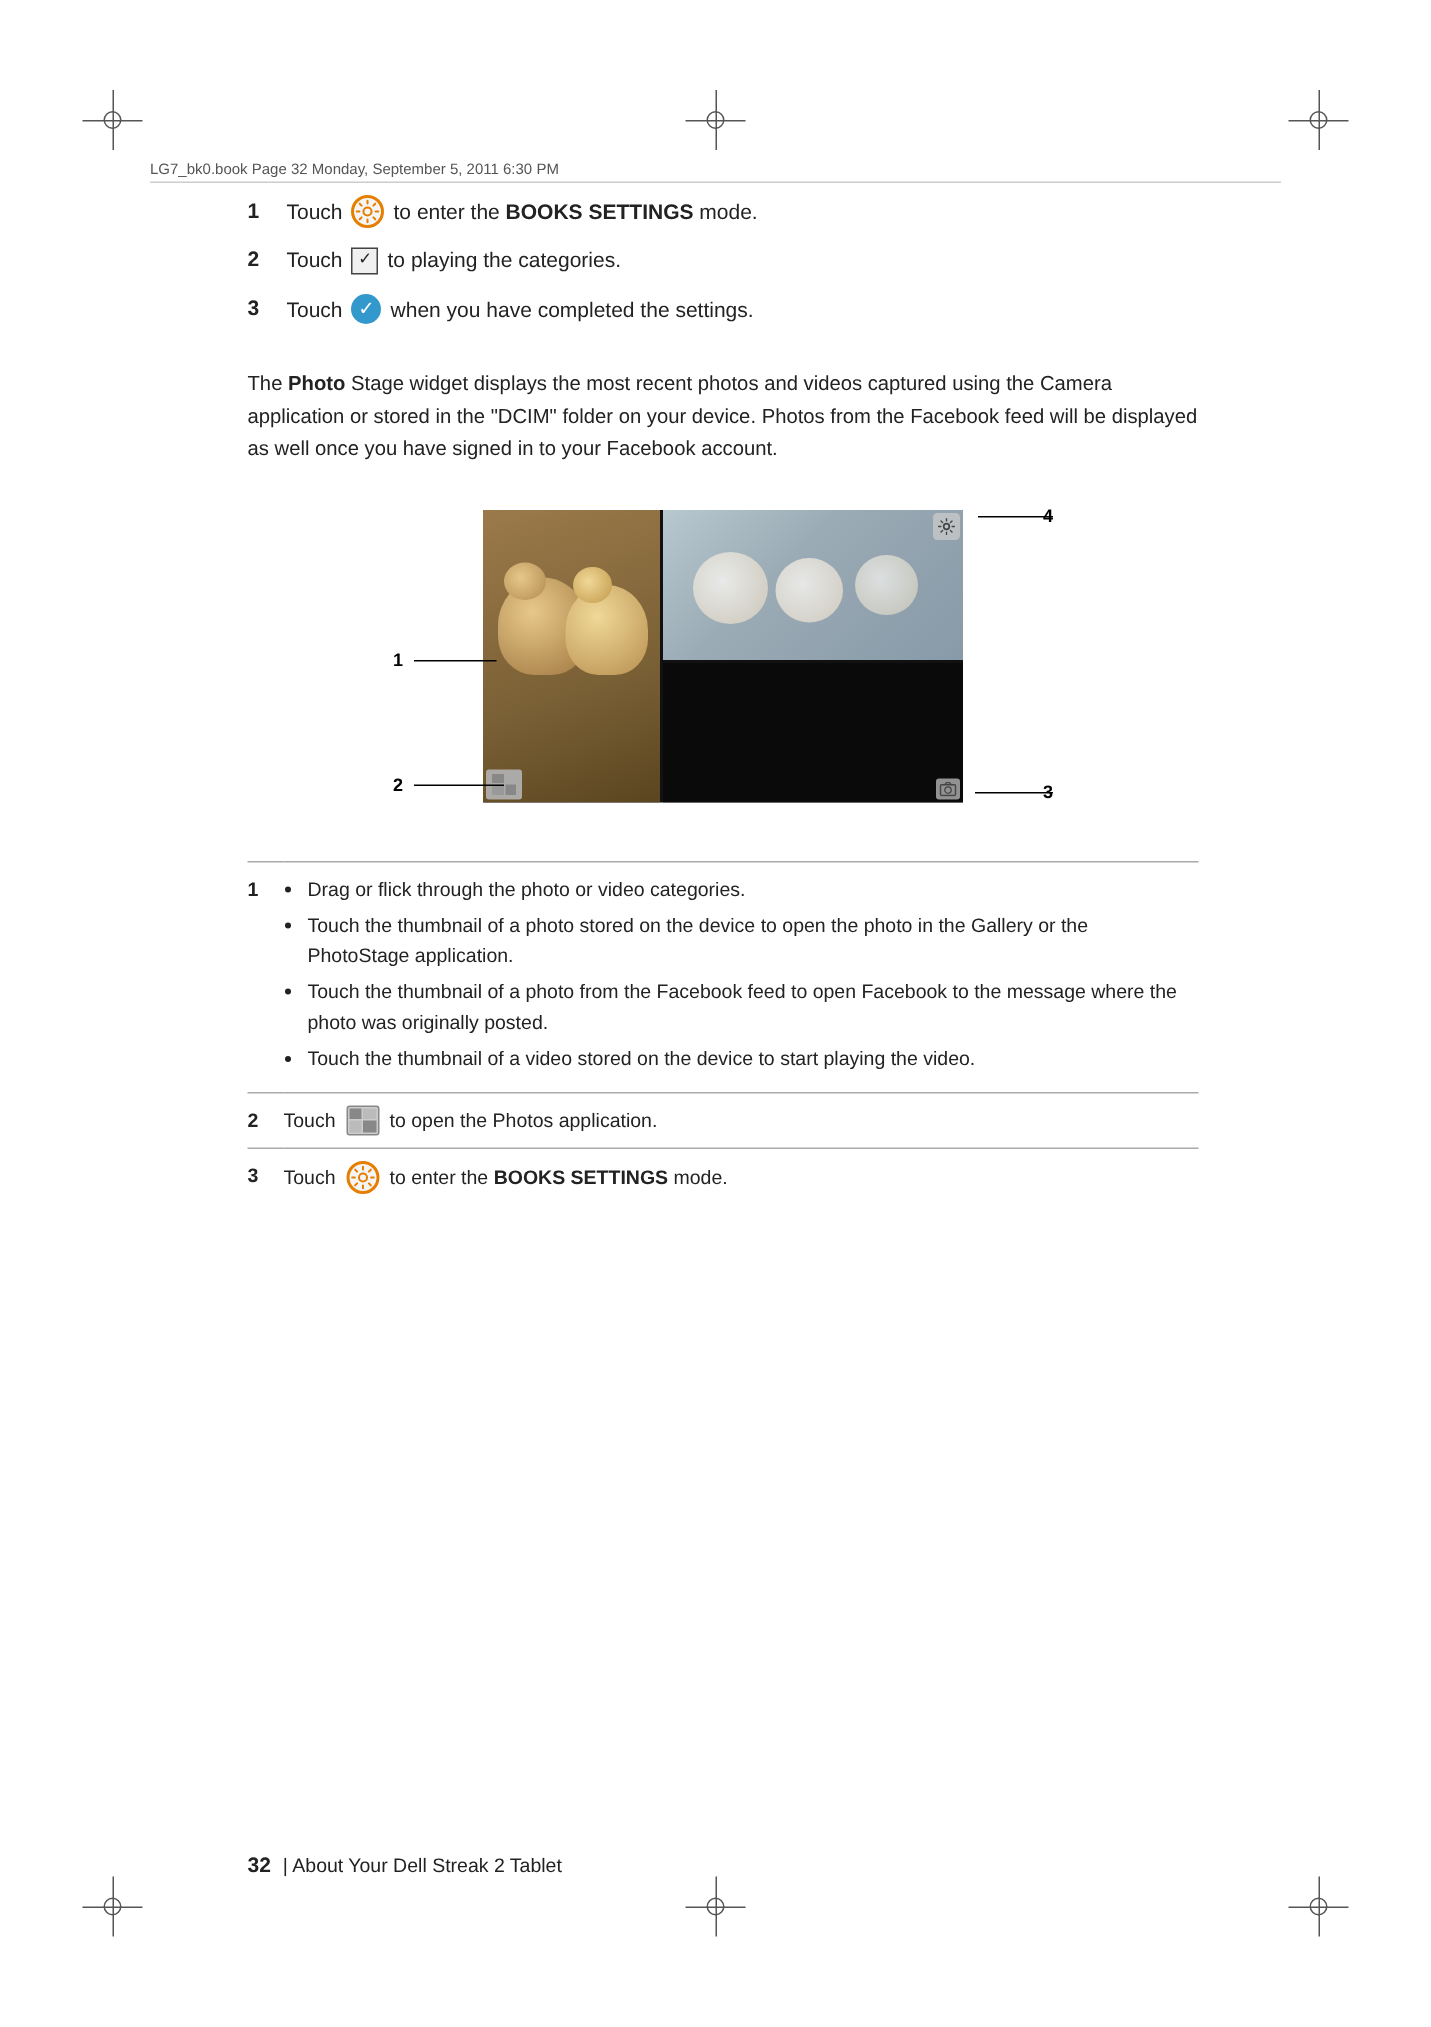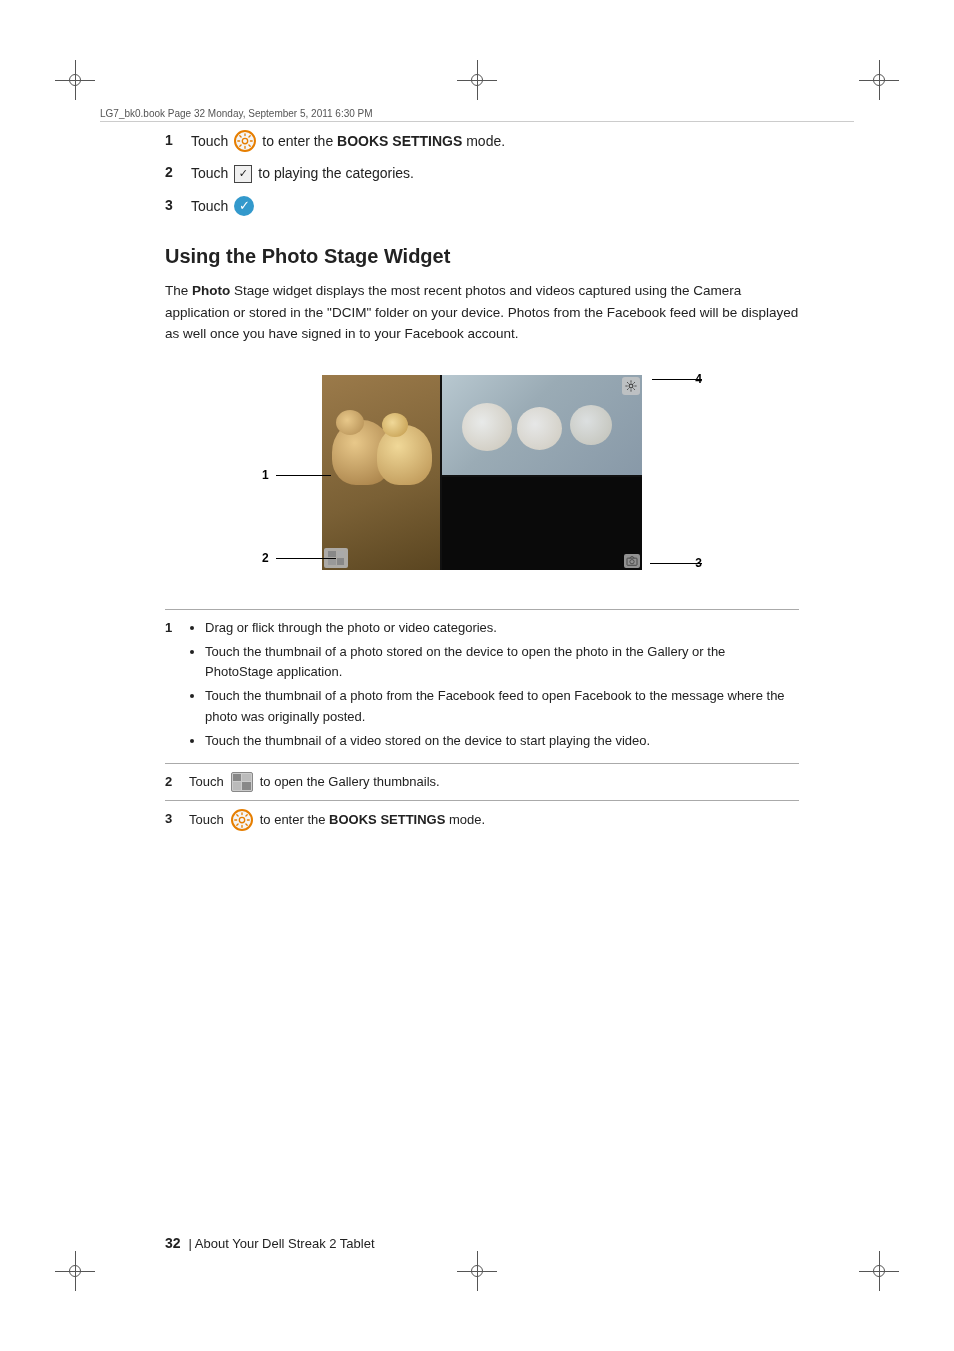--- a/index.html
+++ b/index.html
@@ -374,25 +374,25 @@
         <span class="icon-check-square">✓</span>
         <span>to playing the categories.</span>
       </span>
     </li>
 
     <li class="step-item">
       <span class="step-num">3</span>
       <span class="step-content">
         <span>Touch</span>
         <span class="icon-check-circle">✓</span>
+        <span>when you have completed the settings.</span>
       </span>
     </li>
   </ol>
 
-  <h2 class="section-heading">Using the Photo Stage Widget</h2>
 
   <p class="section-desc">
     The <b>Photo</b> Stage widget displays the most recent photos and videos captured using the Camera application or stored in the "DCIM" folder on your device. Photos from the Facebook feed will be displayed as well once you have signed in to your Facebook account.
   </p>
 
   <div class="pw-wrapper">
 
     <div class="pw-img">
 
       <div style="position:absolute;left:0;top:0;width:118px;height:195px;background:linear-gradient(160deg,#9b7a4a 0%,#7a6035 60%,#5a4520 100%);overflow:hidden;">
@@ -479,21 +479,21 @@
             <span>Touch</span>
 
             <span class="gallery-icon-box">
               <div class="gi-inner">
                 <div class="gi-cell"></div>
                 <div class="gi-cell light"></div>
                 <div class="gi-cell light"></div>
                 <div class="gi-cell"></div>
               </div>
             </span>
-            <span>to open the Gallery thumbnails.</span>
+            <span>to open the Photos application.</span>
           </span>
         </td>
       </tr>
 
       <tr>
         <td class="num-col">3</td>
         <td>
           <span style="display:flex;align-items:center;gap:5px;flex-wrap:wrap;">
             <span>Touch</span>
 

